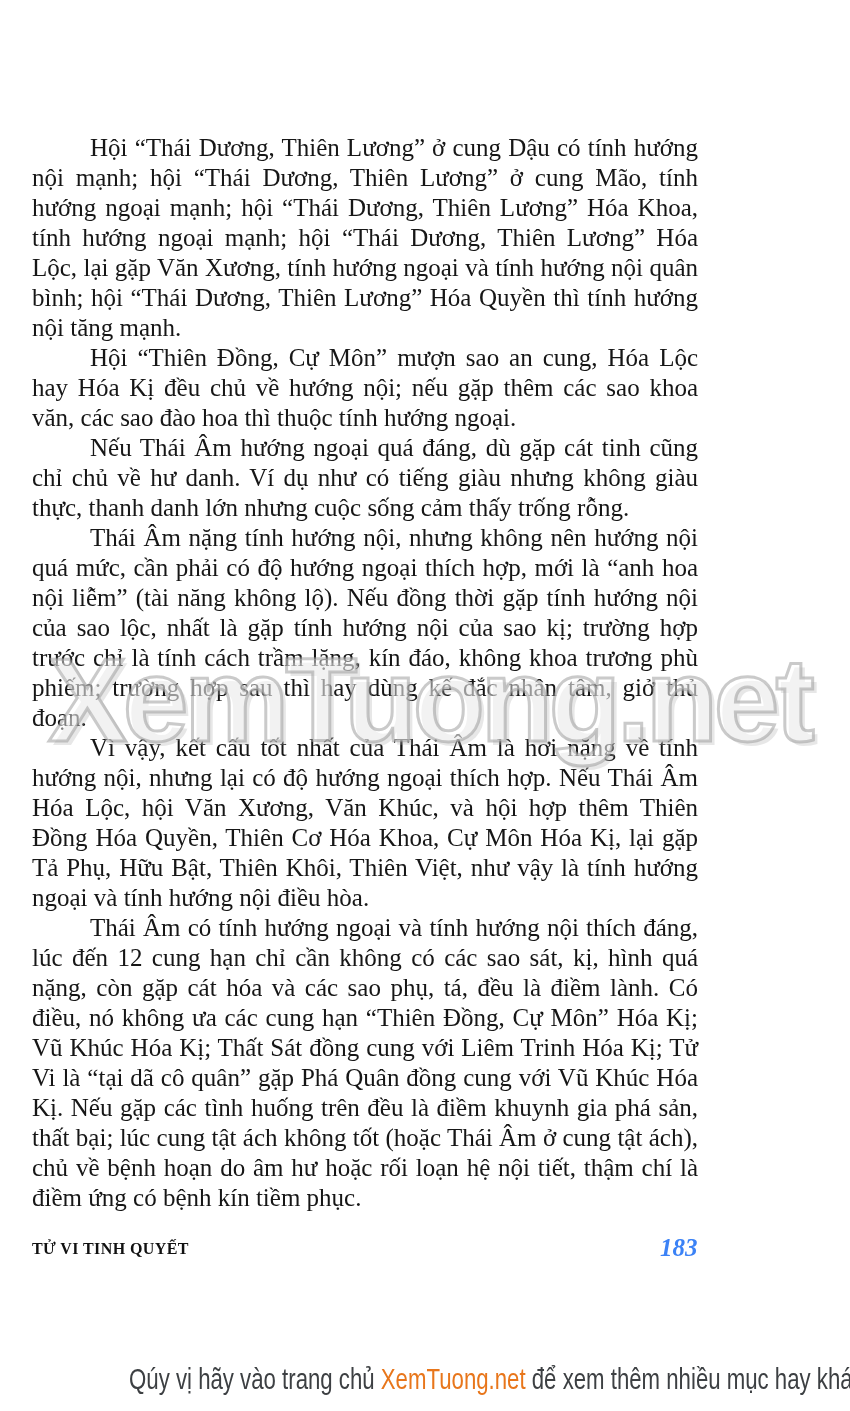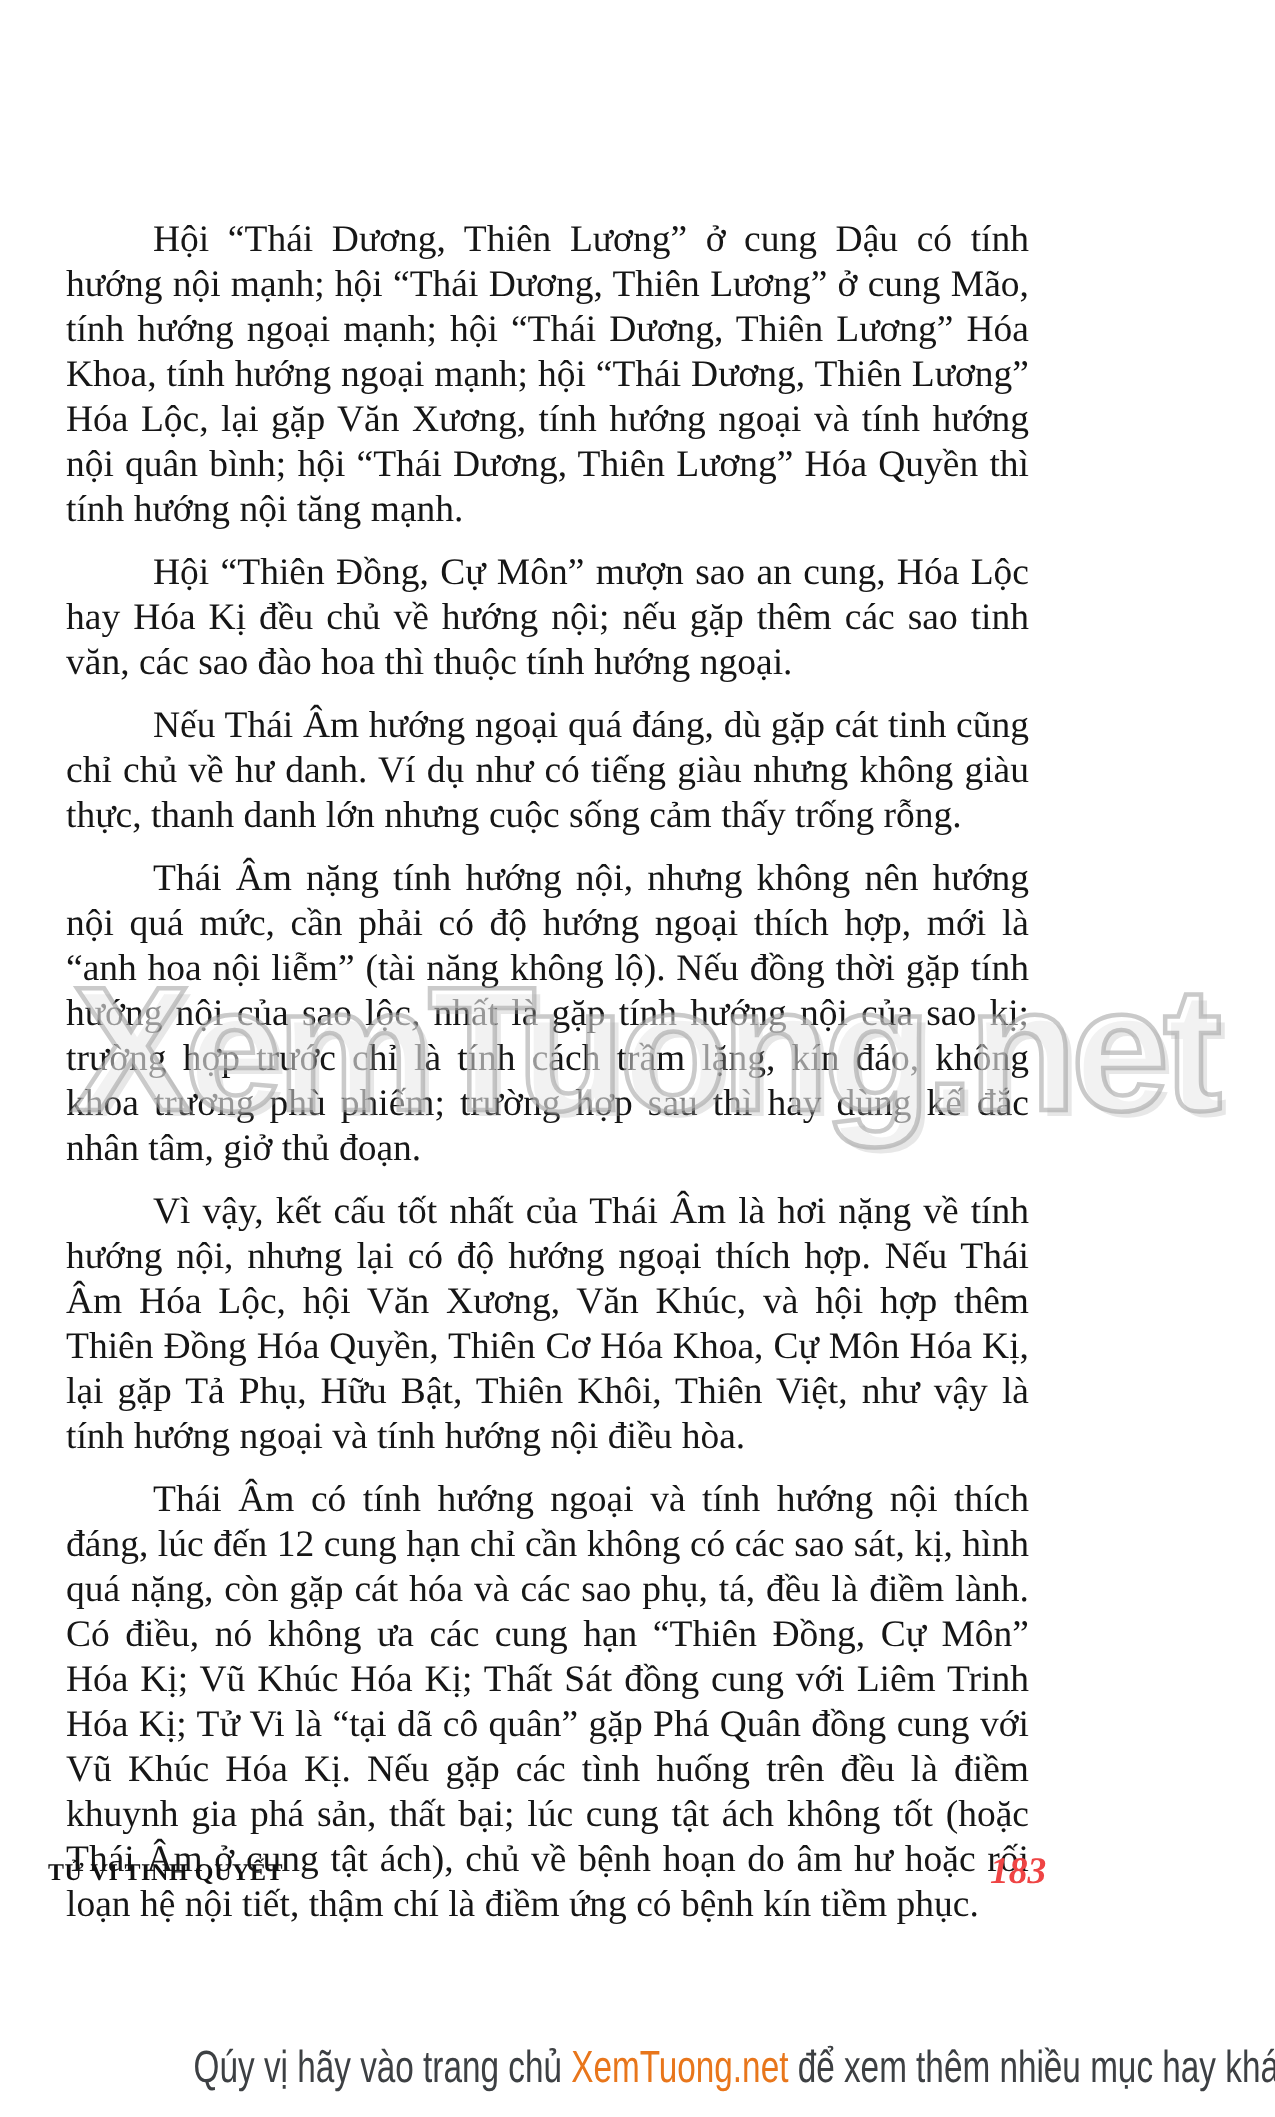--- a/index.html
+++ b/index.html
@@ -20,21 +20,21 @@
     position: absolute;
     left: 32px;
     top: 133px;
     width: 666px;
     color: #161616;
     font-size: 25px;
     line-height: 30px;
     text-align: justify;
   }
   .body-text p {
-    margin: 12px;
+    margin: 0;
     text-indent: 58px;
   }
   
   .watermark {
     position: absolute;
     left: 48px;
     top: 632px;
     width: 770px;
     font-family: "Liberation Sans", sans-serif;
     font-weight: bold;
@@ -66,21 +66,21 @@
     color: #111111;
   }
   .page-number {
     position: absolute;
     left: 628px;
     top: 0;
     font-family: "Liberation Serif", serif;
     font-style: italic;
     font-weight: bold;
     font-size: 25px;
-    color: #ef4444;
+    color: #3b82f6;
   }
   
   .banner {
     position: absolute;
     left: 0;
     top: 1362px;
     width: 850px;
     text-align: center;
   }
   .banner-inner {
@@ -97,21 +97,21 @@
     cursor: pointer;
   }
 </style>
 </head>
 <body>
 
 <div class="page">
 
   <main class="body-text">
     <p>Hội “Thái Dương, Thiên Lương” ở cung Dậu có tính hướng nội mạnh; hội “Thái Dương, Thiên Lương” ở cung Mão, tính hướng ngoại mạnh; hội “Thái Dương, Thiên Lương” Hóa Khoa, tính hướng ngoại mạnh; hội “Thái Dương, Thiên Lương” Hóa Lộc, lại gặp Văn Xương, tính hướng ngoại và tính hướng nội quân bình; hội “Thái Dương, Thiên Lương” Hóa Quyền thì tính hướng nội tăng mạnh.</p>
-    <p>Hội “Thiên Đồng, Cự Môn” mượn sao an cung, Hóa Lộc hay Hóa Kị đều chủ về hướng nội; nếu gặp thêm các sao tinh văn, các sao đào hoa thì thuộc tính hướng ngoại.</p>
+    <p>Hội “Thiên Đồng, Cự Môn” mượn sao an cung, Hóa Lộc hay Hóa Kị đều chủ về hướng nội; nếu gặp thêm các sao khoa văn, các sao đào hoa thì thuộc tính hướng ngoại.</p>
     <p>Nếu Thái Âm hướng ngoại quá đáng, dù gặp cát tinh cũng chỉ chủ về hư danh. Ví dụ như có tiếng giàu nhưng không giàu thực, thanh danh lớn nhưng cuộc sống cảm thấy trống rỗng.</p>
     <p>Thái Âm nặng tính hướng nội, nhưng không nên hướng nội quá mức, cần phải có độ hướng ngoại thích hợp, mới là “anh hoa nội liễm” (tài năng không lộ). Nếu đồng thời gặp tính hướng nội của sao lộc, nhất là gặp tính hướng nội của sao kị; trường hợp trước chỉ là tính cách trầm lặng, kín đáo, không khoa trương phù phiếm; trường hợp sau thì hay dùng kế đắc nhân tâm, giở thủ đoạn.</p>
     <p>Vì vậy, kết cấu tốt nhất của Thái Âm là hơi nặng về tính hướng nội, nhưng lại có độ hướng ngoại thích hợp. Nếu Thái Âm Hóa Lộc, hội Văn Xương, Văn Khúc, và hội hợp thêm Thiên Đồng Hóa Quyền, Thiên Cơ Hóa Khoa, Cự Môn Hóa Kị, lại gặp Tả Phụ, Hữu Bật, Thiên Khôi, Thiên Việt, như vậy là tính hướng ngoại và tính hướng nội điều hòa.</p>
     <p>Thái Âm có tính hướng ngoại và tính hướng nội thích đáng, lúc đến 12 cung hạn chỉ cần không có các sao sát, kị, hình quá nặng, còn gặp cát hóa và các sao phụ, tá, đều là điềm lành. Có điều, nó không ưa các cung hạn “Thiên Đồng, Cự Môn” Hóa Kị; Vũ Khúc Hóa Kị; Thất Sát đồng cung với Liêm Trinh Hóa Kị; Tử Vi là “tại dã cô quân” gặp Phá Quân đồng cung với Vũ Khúc Hóa Kị. Nếu gặp các tình huống trên đều là điềm khuynh gia phá sản, thất bại; lúc cung tật ách không tốt (hoặc Thái Âm ở cung tật ách), chủ về bệnh hoạn do âm hư hoặc rối loạn hệ nội tiết, thậm chí là điềm ứng có bệnh kín tiềm phục.</p>
   </main>
 
   <div class="watermark">XemTuong.net</div>
 
   <footer class="page-footer">
     <span class="book-title">TỬ VI TINH QUYẾT</span>

